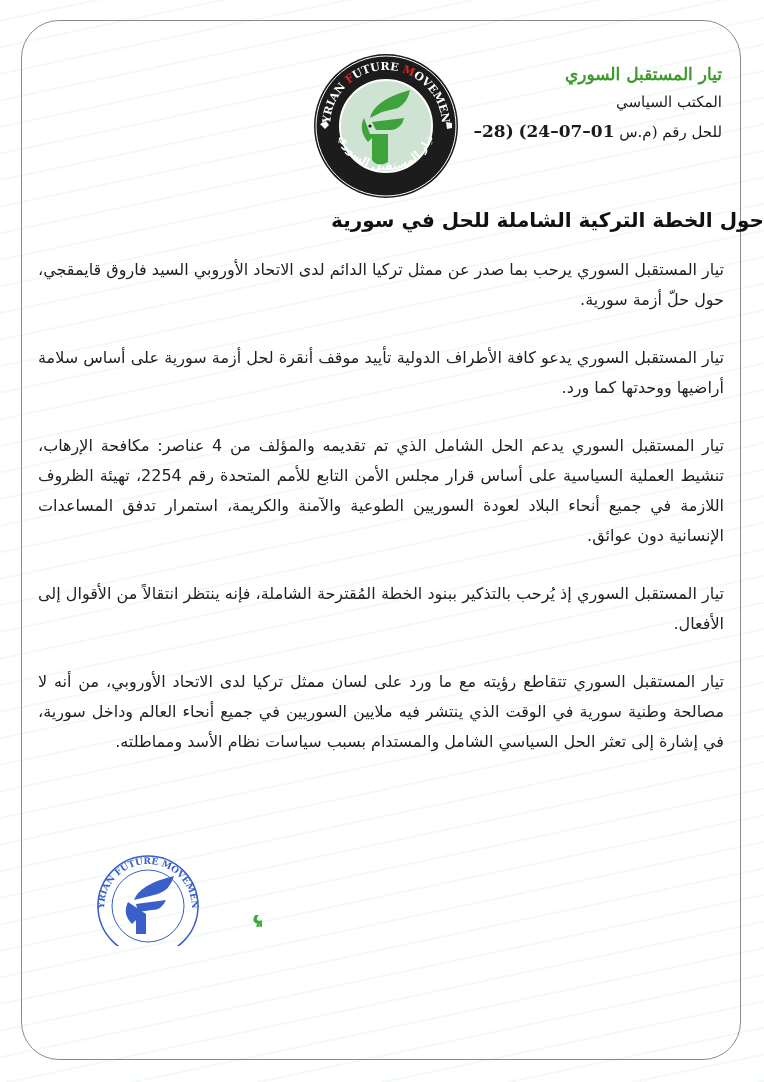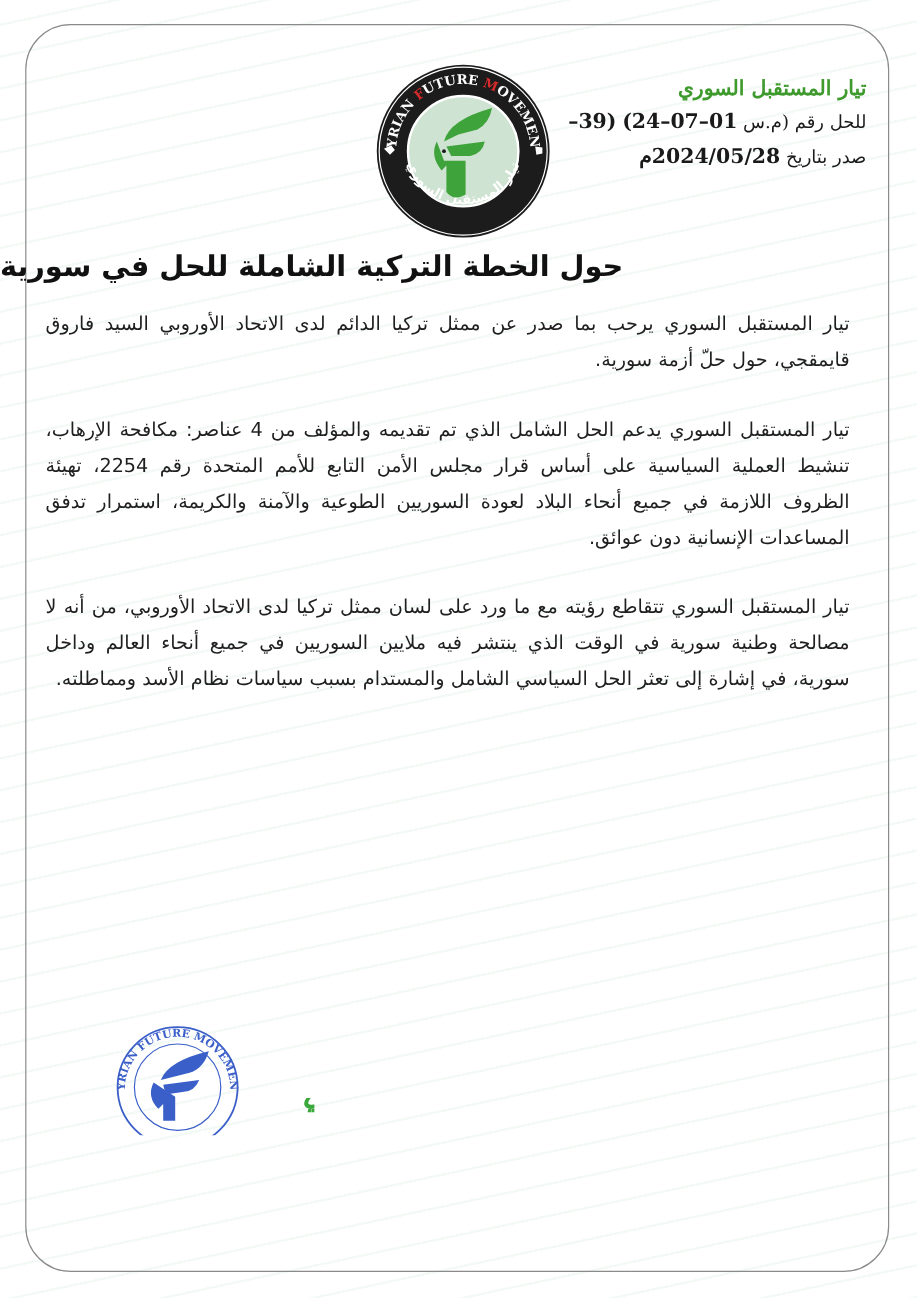--- a/index.html
+++ b/index.html
@@ -31,53 +31,50 @@
     }
     .header-info .org { color: #3f9a2e; font-weight: bold; font-size: 17px; line-height: 28px; }
     .header-info .line { font-size: 15px; line-height: 29px; }
     .header-info .ref-num { font-size: 17px; font-weight: bold; }
 
     .logo {
       position: absolute; left: 312px; top: 52px; width: 148px; height: 148px;
     }
     .title {
       position: absolute; left: 0; right: 0; top: 208px;
-      text-align: left; direction: rtl;
+      text-align: right; direction: rtl;
       font-family: "DejaVu Sans", sans-serif;
-      font-weight: bold; font-size: 24px; color: #111;
+      font-weight: bold; font-size: 20px; color: #111;
     }
     .body-text {
       position: absolute; left: 38px; right: 40px; top: 255px;
       direction: rtl; text-align: justify; text-align-last: right;
       font-family: "DejaVu Sans", sans-serif;
       font-size: 16px; line-height: 30px; color: #1f1f1f;
     }
-    .body-text p { margin: 0 16px 28px 0; }
+    .body-text p { margin: 0 0 28px 0; }
 
     .stamp {
       position: absolute; left: 62px; top: 836px; width: 200px; height: 110px;
     }
   </style>
 </head>
 <body>
 
 <div class="watermark"></div>
 
 <div class="frame"></div>
 
 <div class="header-info">
   <div class="org">تيار المستقبل السوري</div>
+  <div class="line">المكتب السياسي</div>
   <div class="line">
     <span>للحل رقم (م.س</span>
     <span class="ref-num" dir="ltr">(24–07–01</span>
-    <span class="ref-num" dir="ltr">–39)</span>
-  </div>
-  <div class="line">
-    <span>صدر بتاريخ</span>
-    <span class="ref-num">2024/05/28م</span>
+    <span class="ref-num" dir="ltr">–28)</span>
   </div>
 </div>
 
 <svg class="logo" viewBox="0 0 148 148">
   <defs>
     <path id="ringArc" d="M 18 74 A 56 56 0 0 1 130 74"></path>
     <path id="ringArcBottom" d="M 26 82 A 50 50 0 0 0 122 82"></path>
   </defs>
   <circle cx="74" cy="74" r="72" fill="#1c1c1c"></circle>
   <circle cx="74" cy="74" r="70" fill="none" stroke="#ffffff" stroke-width="1"></circle>
@@ -97,21 +94,23 @@
     <circle cx="58" cy="74" r="1.6" fill="#1c1c1c"></circle>
   </g>
   <path d="M 8 72 l 6 -3 l 3 4 l -4 4 z" fill="#ffffff"></path>
   <path d="M 134 70 l 6 1 l 0 5 l -5 1 z" fill="#ffffff"></path>
 </svg>
 
 <div class="title">حول الخطة التركية الشاملة للحل في سورية</div>
 
 <div class="body-text">
   <p>تيار المستقبل السوري يرحب بما صدر عن ممثل تركيا الدائم لدى الاتحاد الأوروبي السيد فاروق قايمقجي، حول حلّ أزمة سورية.</p>
+  <p>تيار المستقبل السوري يدعو كافة الأطراف الدولية تأييد موقف أنقرة لحل أزمة سورية على أساس سلامة أراضيها ووحدتها كما ورد.</p>
   <p>تيار المستقبل السوري يدعم الحل الشامل الذي تم تقديمه والمؤلف من 4 عناصر: مكافحة الإرهاب، تنشيط العملية السياسية على أساس قرار مجلس الأمن التابع للأمم المتحدة رقم 2254، تهيئة الظروف اللازمة في جميع أنحاء البلاد لعودة السوريين الطوعية والآمنة والكريمة، استمرار تدفق المساعدات الإنسانية دون عوائق.</p>
+  <p>تيار المستقبل السوري إذ يُرحب بالتذكير ببنود الخطة المُقترحة الشاملة، فإنه ينتظر انتقالاً من الأقوال إلى الأفعال.</p>
   <p>تيار المستقبل السوري تتقاطع رؤيته مع ما ورد على لسان ممثل تركيا لدى الاتحاد الأوروبي، من أنه لا مصالحة وطنية سورية في الوقت الذي ينتشر فيه ملايين السوريين في جميع أنحاء العالم وداخل سورية، في إشارة إلى تعثر الحل السياسي الشامل والمستدام بسبب سياسات نظام الأسد ومماطلته.</p>
 </div>
 
 <svg class="stamp" viewBox="0 0 200 110">
   <defs>
     <path id="stampArc" d="M 42 72 A 44 44 0 0 1 130 72"></path>
   </defs>
   <circle cx="86" cy="70" r="50" fill="none" stroke="#3a5fc8" stroke-width="1.5"></circle>
   <circle cx="86" cy="70" r="36" fill="none" stroke="#3a5fc8" stroke-width="1"></circle>
   <text font-family="DejaVu Serif, serif" font-weight="bold" font-size="9" fill="#3a5fc8">

